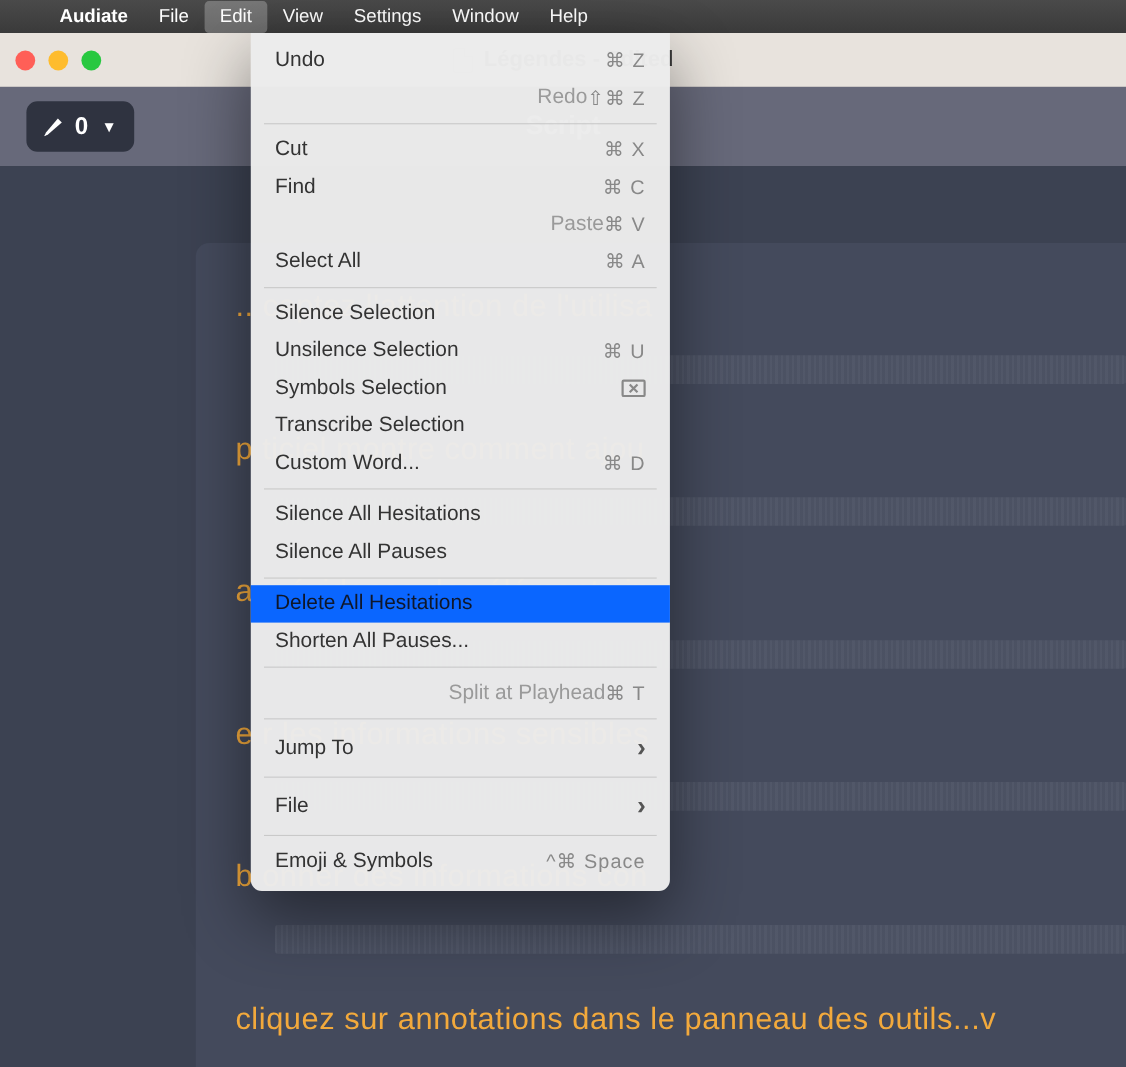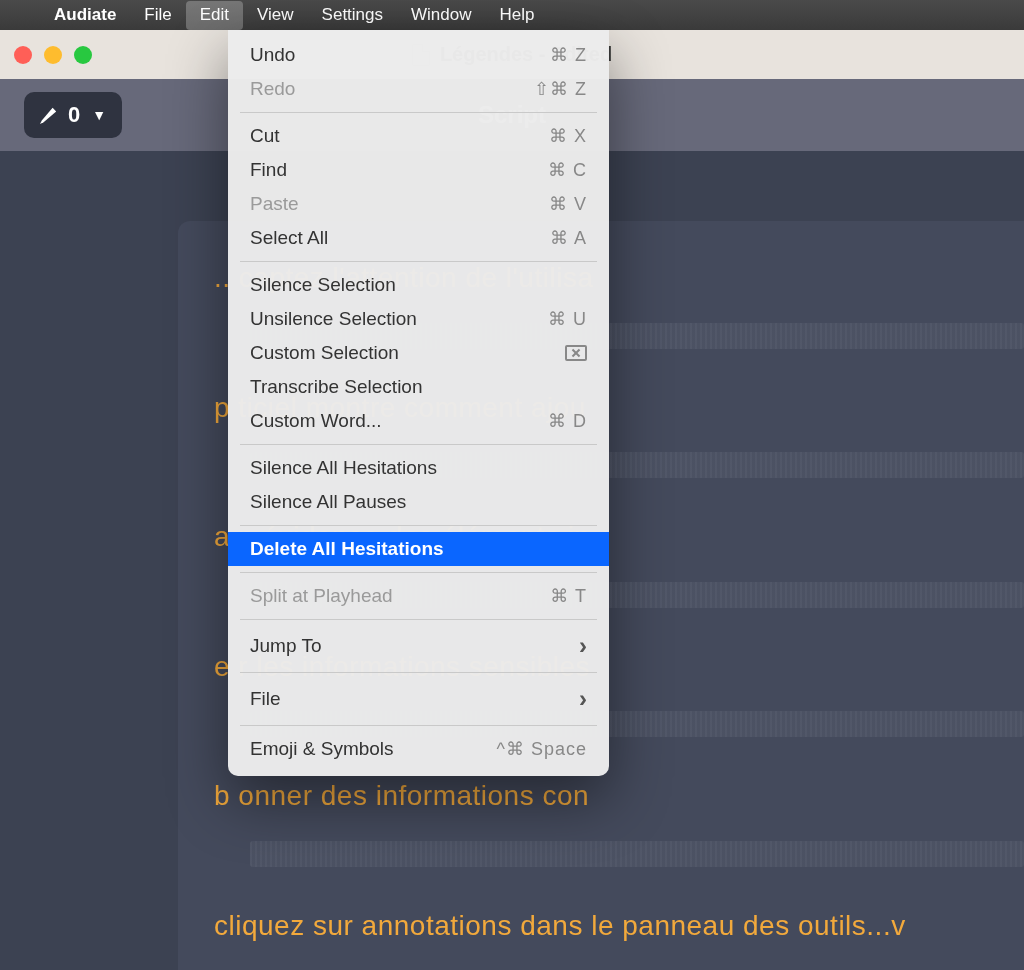--- a/index.html
+++ b/index.html
@@ -82,22 +82,22 @@
   border-radius: 0 0 10px 10px;
   box-shadow: 0 24px 60px rgba(0,0,0,0.45);
   padding: 8px 0 10px;
   font-size: 19px;
   color: #333;
 }
 .edit-menu .row {
   display: flex; align-items: center; justify-content: space-between;
   padding: 6px 22px; cursor: default;
 }
-.edit-menu .row.disabled { color: #9a9a9a; }
-.edit-menu .row.selected { background: #0a66ff; color:#ffffff;font-weight:bold; }
+.edit-menu .row.disabled { color: #9a9a9a; justify-content: flex-end; }
+.edit-menu .row.selected { background: #0a66ff; color:#0f172a; }
 .edit-menu .sep { height:1px; background: #c9c9c9; margin: 6px 12px; }
 .edit-menu .shortcut { color: #888; font-size: 18px; letter-spacing: 1px; }
 .edit-menu .row.selected .shortcut { color: #fff; }
 .edit-menu .chev-right { font-size: 24px; font-weight: 800; color:#555; }
 .edit-menu .del-icon {
   display:inline-block; width:22px; height:16px; border:2px solid #888; border-radius:2px;
   position:relative;
 }
 .edit-menu .del-icon:before, .edit-menu .del-icon:after {
   content:""; position:absolute; top:50%; left:50%; width:10px; height:2px; background:#888;
@@ -180,21 +180,21 @@
     <div class="sep"></div>
     <div class="row">
       <span>Silence Selection</span>
       <span class="shortcut"></span>
     </div>
     <div class="row">
       <span>Unsilence Selection</span>
       <span class="shortcut">⌘ U</span>
     </div>
     <div class="row">
-      <span>Custom Selection</span>
+      <span>Symbols Selection</span>
       <span class="del-icon"></span>
     </div>
     <div class="row">
       <span>Transcribe Selection</span>
       <span class="shortcut"></span>
     </div>
     <div class="row">
       <span>Custom Word...</span>
       <span class="shortcut">⌘ D</span>
     </div>
@@ -203,20 +203,24 @@
       <span>Silence All Hesitations</span>
       <span class="shortcut"></span>
     </div>
     <div class="row">
       <span>Silence All Pauses</span>
       <span class="shortcut"></span>
     </div>
     <div class="sep"></div>
     <div class="row selected">
       <span>Delete All Hesitations</span>
+      <span class="shortcut"></span>
+    </div>
+    <div class="row">
+      <span>Shorten All Pauses...</span>
       <span class="shortcut"></span>
     </div>
     <div class="sep"></div>
     <div class="row disabled">
       <span>Split at Playhead</span>
       <span class="shortcut">⌘ T</span>
     </div>
     <div class="sep"></div>
     <div class="row">
       <span>Jump To</span>

